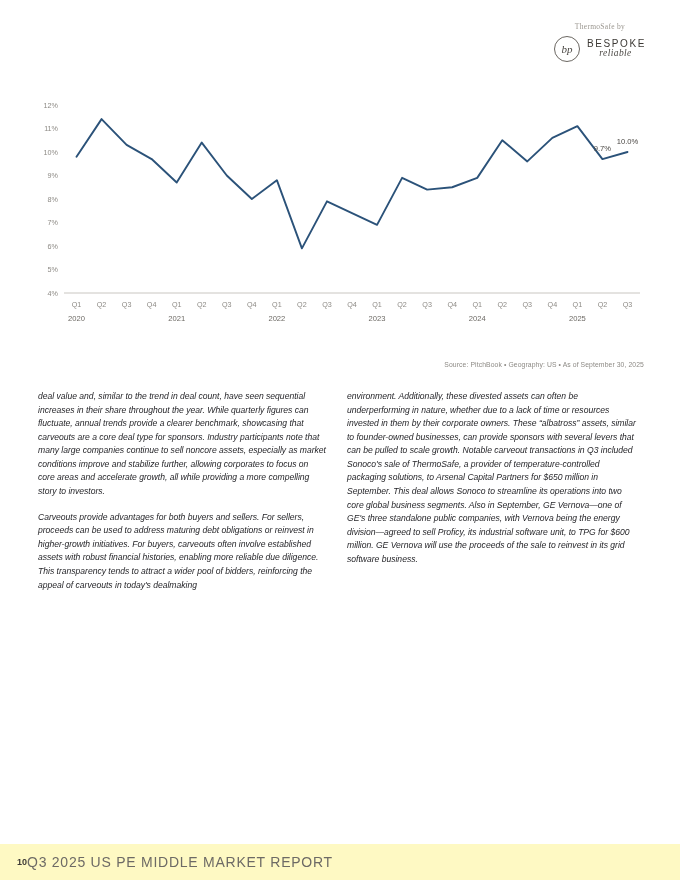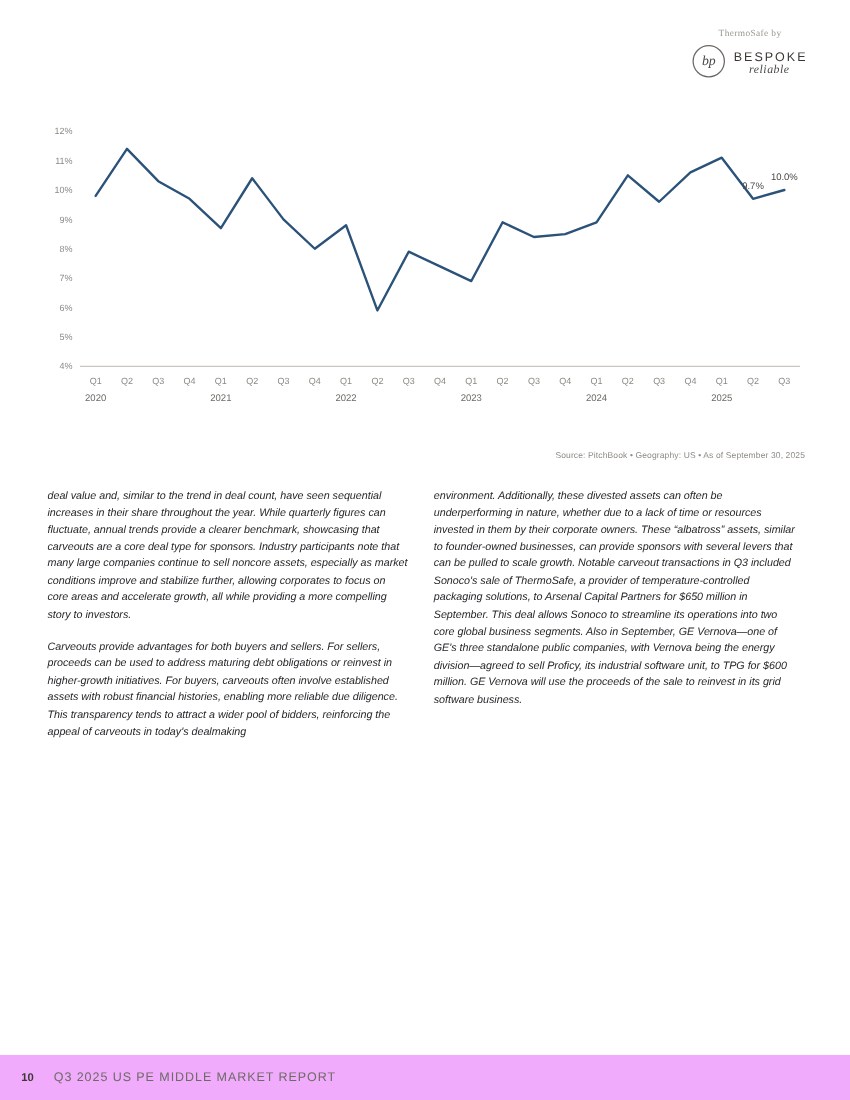--- a/index.html
+++ b/index.html
@@ -69,21 +69,21 @@
     font-family: "Liberation Serif", serif;
     font-size: 7.5px;
     color: #9a968f;
     letter-spacing: 0.3px;
     margin-bottom: 5px;
     text-align: center;
   }
 
   .sponsor-logo {
     display: flex;
-    align-items: flex-end;
+    align-items: center;
     gap: 7px;
   }
 
   .sponsor-badge {
     width: 26px;
     height: 26px;
     border: 1px solid #6b6762;
     border-radius: 50%;
     display: flex;
     align-items: center;
@@ -177,35 +177,34 @@
 
   .col p + p { margin-top: 12px; }
 
   
   .footer {
     position: absolute;
     left: 0;
     bottom: 0;
     width: 680px;
     height: 36px;
-    background: #f0abfc;
+    background: #fef9c3;
     display: flex;
     align-items: center;
   }
 
   .footer-page {
     margin-left: 17px;
     font-size: 9px;
     font-weight: 700;
     color: #3c3935;
   }
 
   .footer-title {
-    margin-left: 16px;
-    font-size: 10px;
+    font-size: 14px;
     color: #6d6a65;
     letter-spacing: 0.75px;
   }
 </style>
 </head>
 <body>
 
 <div class="page">
 
   <div class="header">

